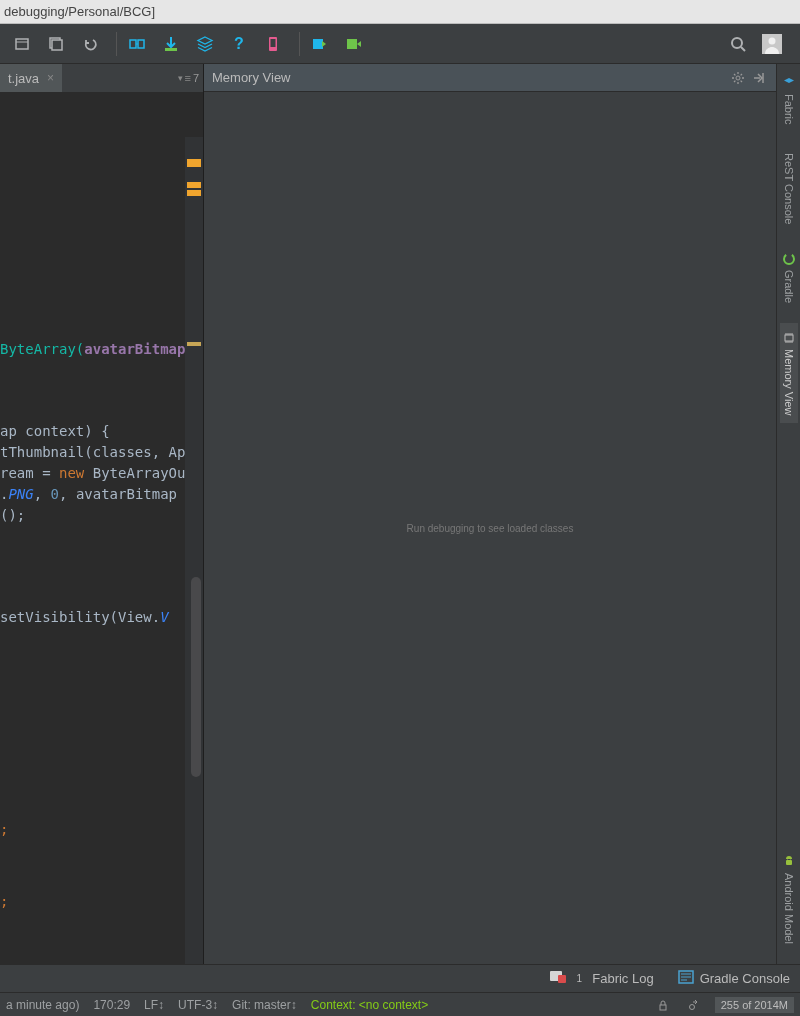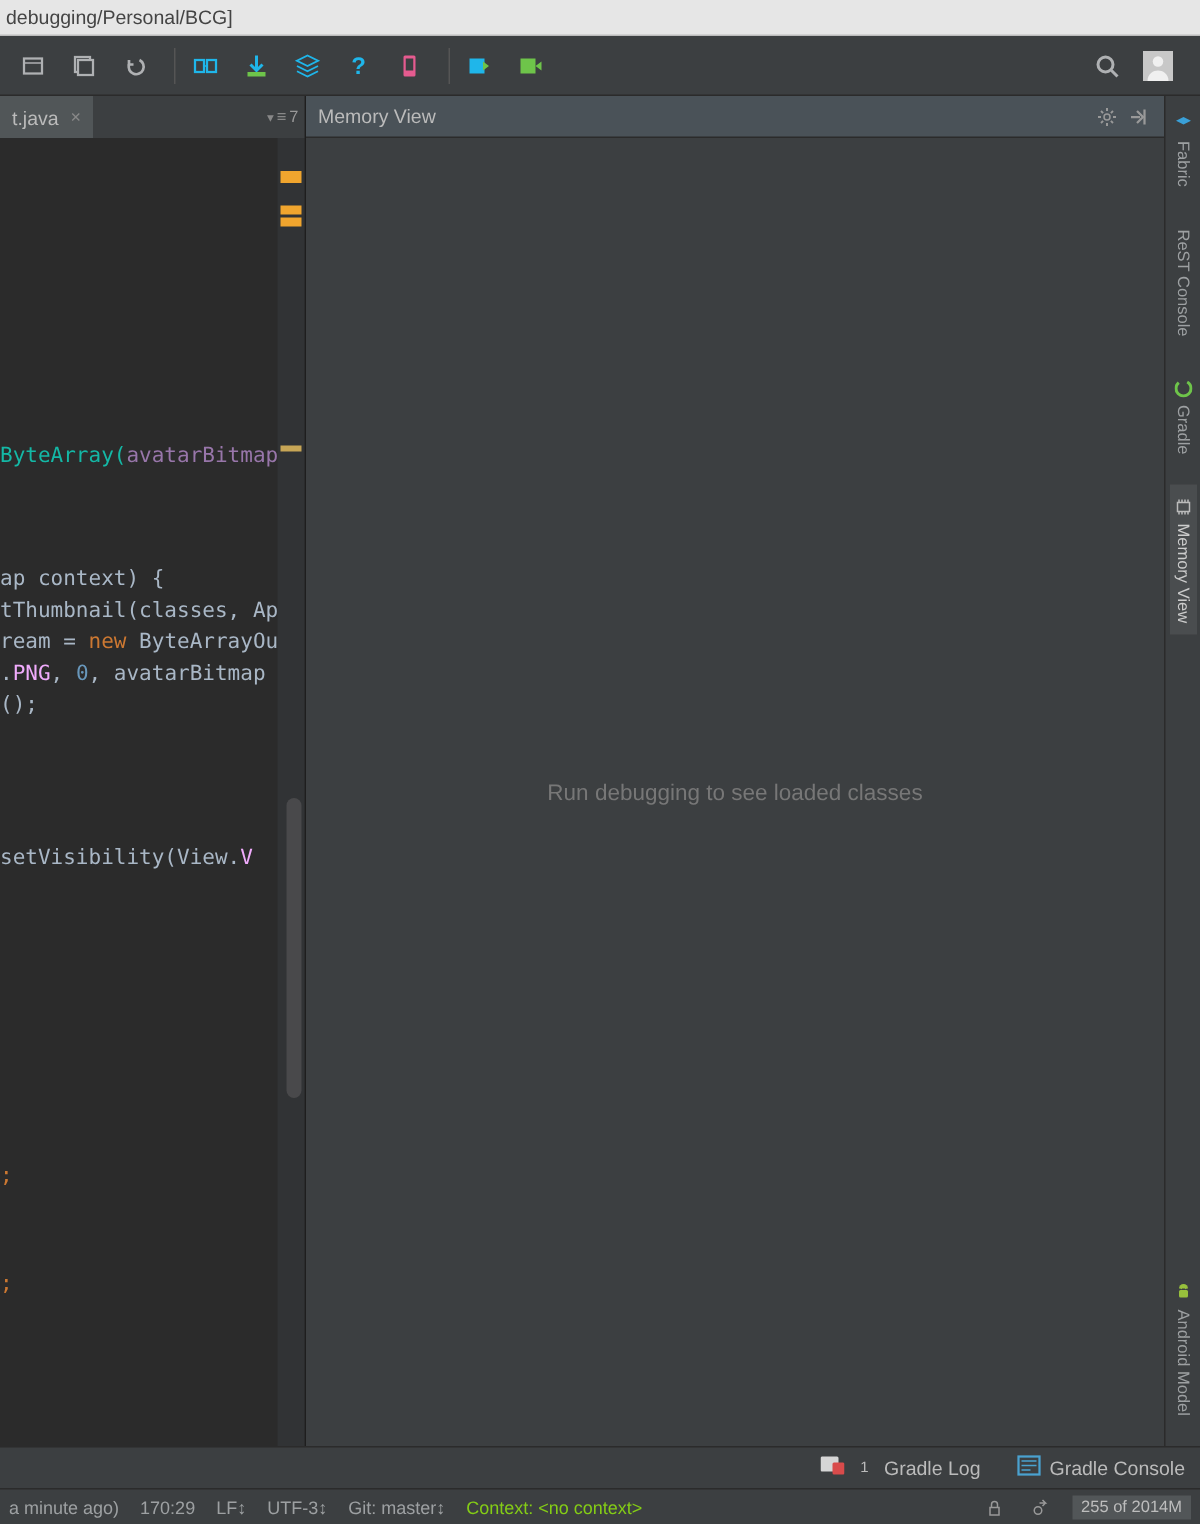--- a/index.html
+++ b/index.html
@@ -46,20 +46,21 @@
   .main {
     display: flex;
     height: calc(1016px - 24px - 40px - 28px - 24px); 
   }
   .editor-col {
     width: 204px;
     background: #2b2b2b;
     display: flex;
     flex-direction: column;
     border-right: 1px solid #1e1e1e;
+    gap: 45px;
   }
   .editor-tabs {
     height: 28px;
     background: #3c3f41;
     display: flex;
     align-items: center;
     position: relative;
   }
   .editor-tab {
     height: 100%;
@@ -92,22 +93,22 @@
     font-size: 14px;
     line-height: 21px;
     color: #a9b7c6;
     white-space: pre;
     padding-top: 30px;
     overflow: hidden;
   }
   .kw { color: #cc7832; font-weight: normal; }
   .cls { color: #14b8a6; }
   .mth { color: #a9b7c6; }
-  .fld { color: #9876aa; }
-  .cst { color: #f0abfc; }
+  .fld { color: #9876aa; font-weight: bold; }
+  .cst { color: #3b82f6; font-style: italic; }
   .num { color: #6897bb; }
   .editor-gutter {
     width: 18px;
     background: #313335;
     position: relative;
   }
   .marker {
     position: absolute;
     right: 2px;
     width: 14px; height: 8px;
@@ -138,21 +139,21 @@
     border-bottom: 1px solid #2b2b2b;
   }
   .memory-header .sp { flex: 1; }
   .memory-header .ico { width: 20px; display:flex; justify-content:center; color:#888; cursor:pointer; }
   .memory-body {
     flex: 1;
     display: flex;
     align-items: center;
     justify-content: center;
     color: #777;
-    font-size: 15px;
+    font-size: 10px;
   }
   
   .right-tabs {
     width: 24px;
     background: #3c3f41;
     border-left: 1px solid #2b2b2b;
     display: flex;
     flex-direction: column;
     align-items: center;
     padding-top: 4px;
@@ -426,21 +427,21 @@
 
 <div class="bottom-tabs">
   <div class="bottom-tab">
     <span>
       <svg width="16" height="14" viewBox="0 0 16 14">
           <rect x="0" y="1" width="12" height="10" rx="1" fill="#d6d6d6"></rect>
           <rect x="8" y="5" width="8" height="8" rx="1" fill="#d94b4b"></rect>
         </svg>
     </span>
     <span class="badge">1</span>
-    <span>Gradle Log</span>
+    <span>Fabric Log</span>
   </div>
   <div class="bottom-tab">
     <span>
       <svg width="16" height="14" viewBox="0 0 16 14">
           <rect x="1" y="1" width="14" height="12" fill="none" stroke="#4aa2d0" stroke-width="1.5"></rect>
           <path d="M3 4h10M3 7h10M3 10h6" stroke="#4aa2d0"></path>
         </svg>
     </span>
     <span>Gradle Console</span>
   </div>

